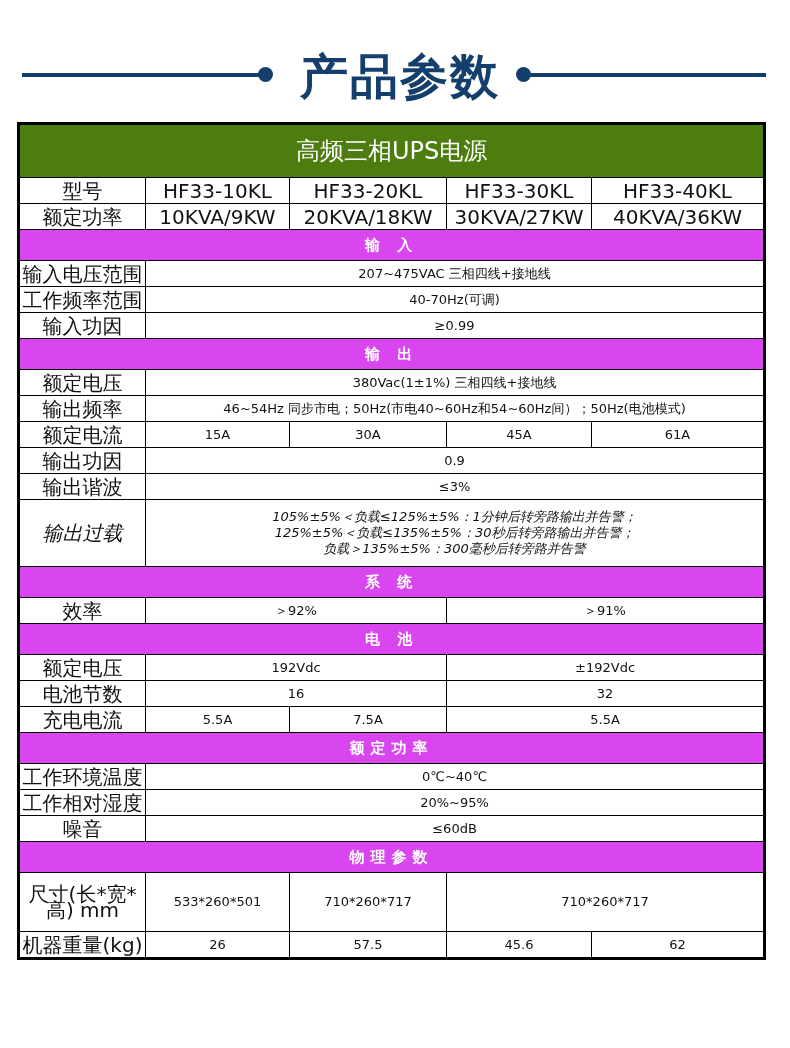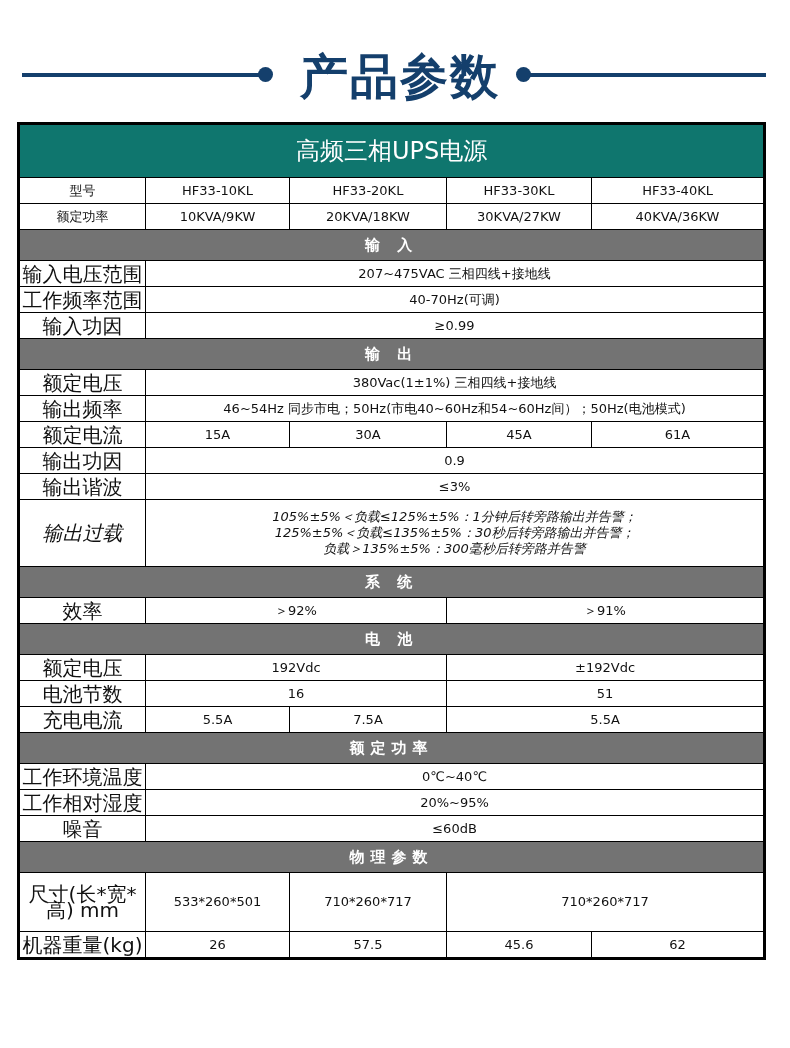--- a/index.html
+++ b/index.html
@@ -13,27 +13,27 @@
   .title-dot.left { left: 258px; }
   .title-dot.right { left: 516px; }
   .title-text { position: absolute; left: 290px; top: 0; width: 220px; text-align: center;
                 font-size: 48px; font-weight: bold; color: #143f6c; letter-spacing: 2px; line-height: 72px; }
 
   .spec-table { position: absolute; left: 17px; top: 122px; width: 749px; border: 3px solid #000;
                 box-sizing: border-box; border-collapse: collapse; table-layout: fixed; }
   .spec-table td { border: 1px solid #000; text-align: center; color: #111; font-size: 13px;
                    padding: 0; height: 25px; line-height: 16px; }
   .spec-table td.label { font-size: 20px; }
-  .spec-table tr.main-head td { background: #0f766e; color: #fff; font-size: 24px; height: 52px;
+  .spec-table tr.main-head td { background: #4d7c0f; color: #fff; font-size: 24px; height: 52px;
                                  border-bottom: 1px solid #000; }
-  .spec-table tr.sec-head td { background: #737373; color: #fff; font-size: 15px; font-weight: bold;
+  .spec-table tr.sec-head td { background: #d946ef; color: #fff; font-size: 15px; font-weight: bold;
                                 letter-spacing: 6px; height: 30px; }
   .spec-table tr.tall td { height: 58px; margin-top: 20px; }
   .spec-table tr.overload td { height: 66px; font-style: italic; }
-  .spec-table tr.model td, .spec-table tr.power td { font-size: 13px; }
+  .spec-table tr.model td, .spec-table tr.power td { font-size: 20px; }
 </style>
 </head>
 <body>
 
 <div class="title-bar">
   <div class="title-line left"></div>
   <div class="title-dot left"></div>
   <div class="title-text">产品参数</div>
   <div class="title-dot right"></div>
   <div class="title-line right"></div>
@@ -130,21 +130,21 @@
     <td colspan="5">电 池</td>
   </tr>
   <tr>
     <td class="label">额定电压</td>
     <td colspan="2">192Vdc</td>
     <td colspan="2">±192Vdc</td>
   </tr>
   <tr>
     <td class="label">电池节数</td>
     <td colspan="2">16</td>
-    <td colspan="2">51</td>
+    <td colspan="2">32</td>
   </tr>
   <tr>
     <td class="label">充电电流</td>
     <td>5.5A</td>
     <td>7.5A</td>
     <td colspan="2">5.5A</td>
   </tr>
 
   <tr class="sec-head">
     <td colspan="5">额定功率</td>

